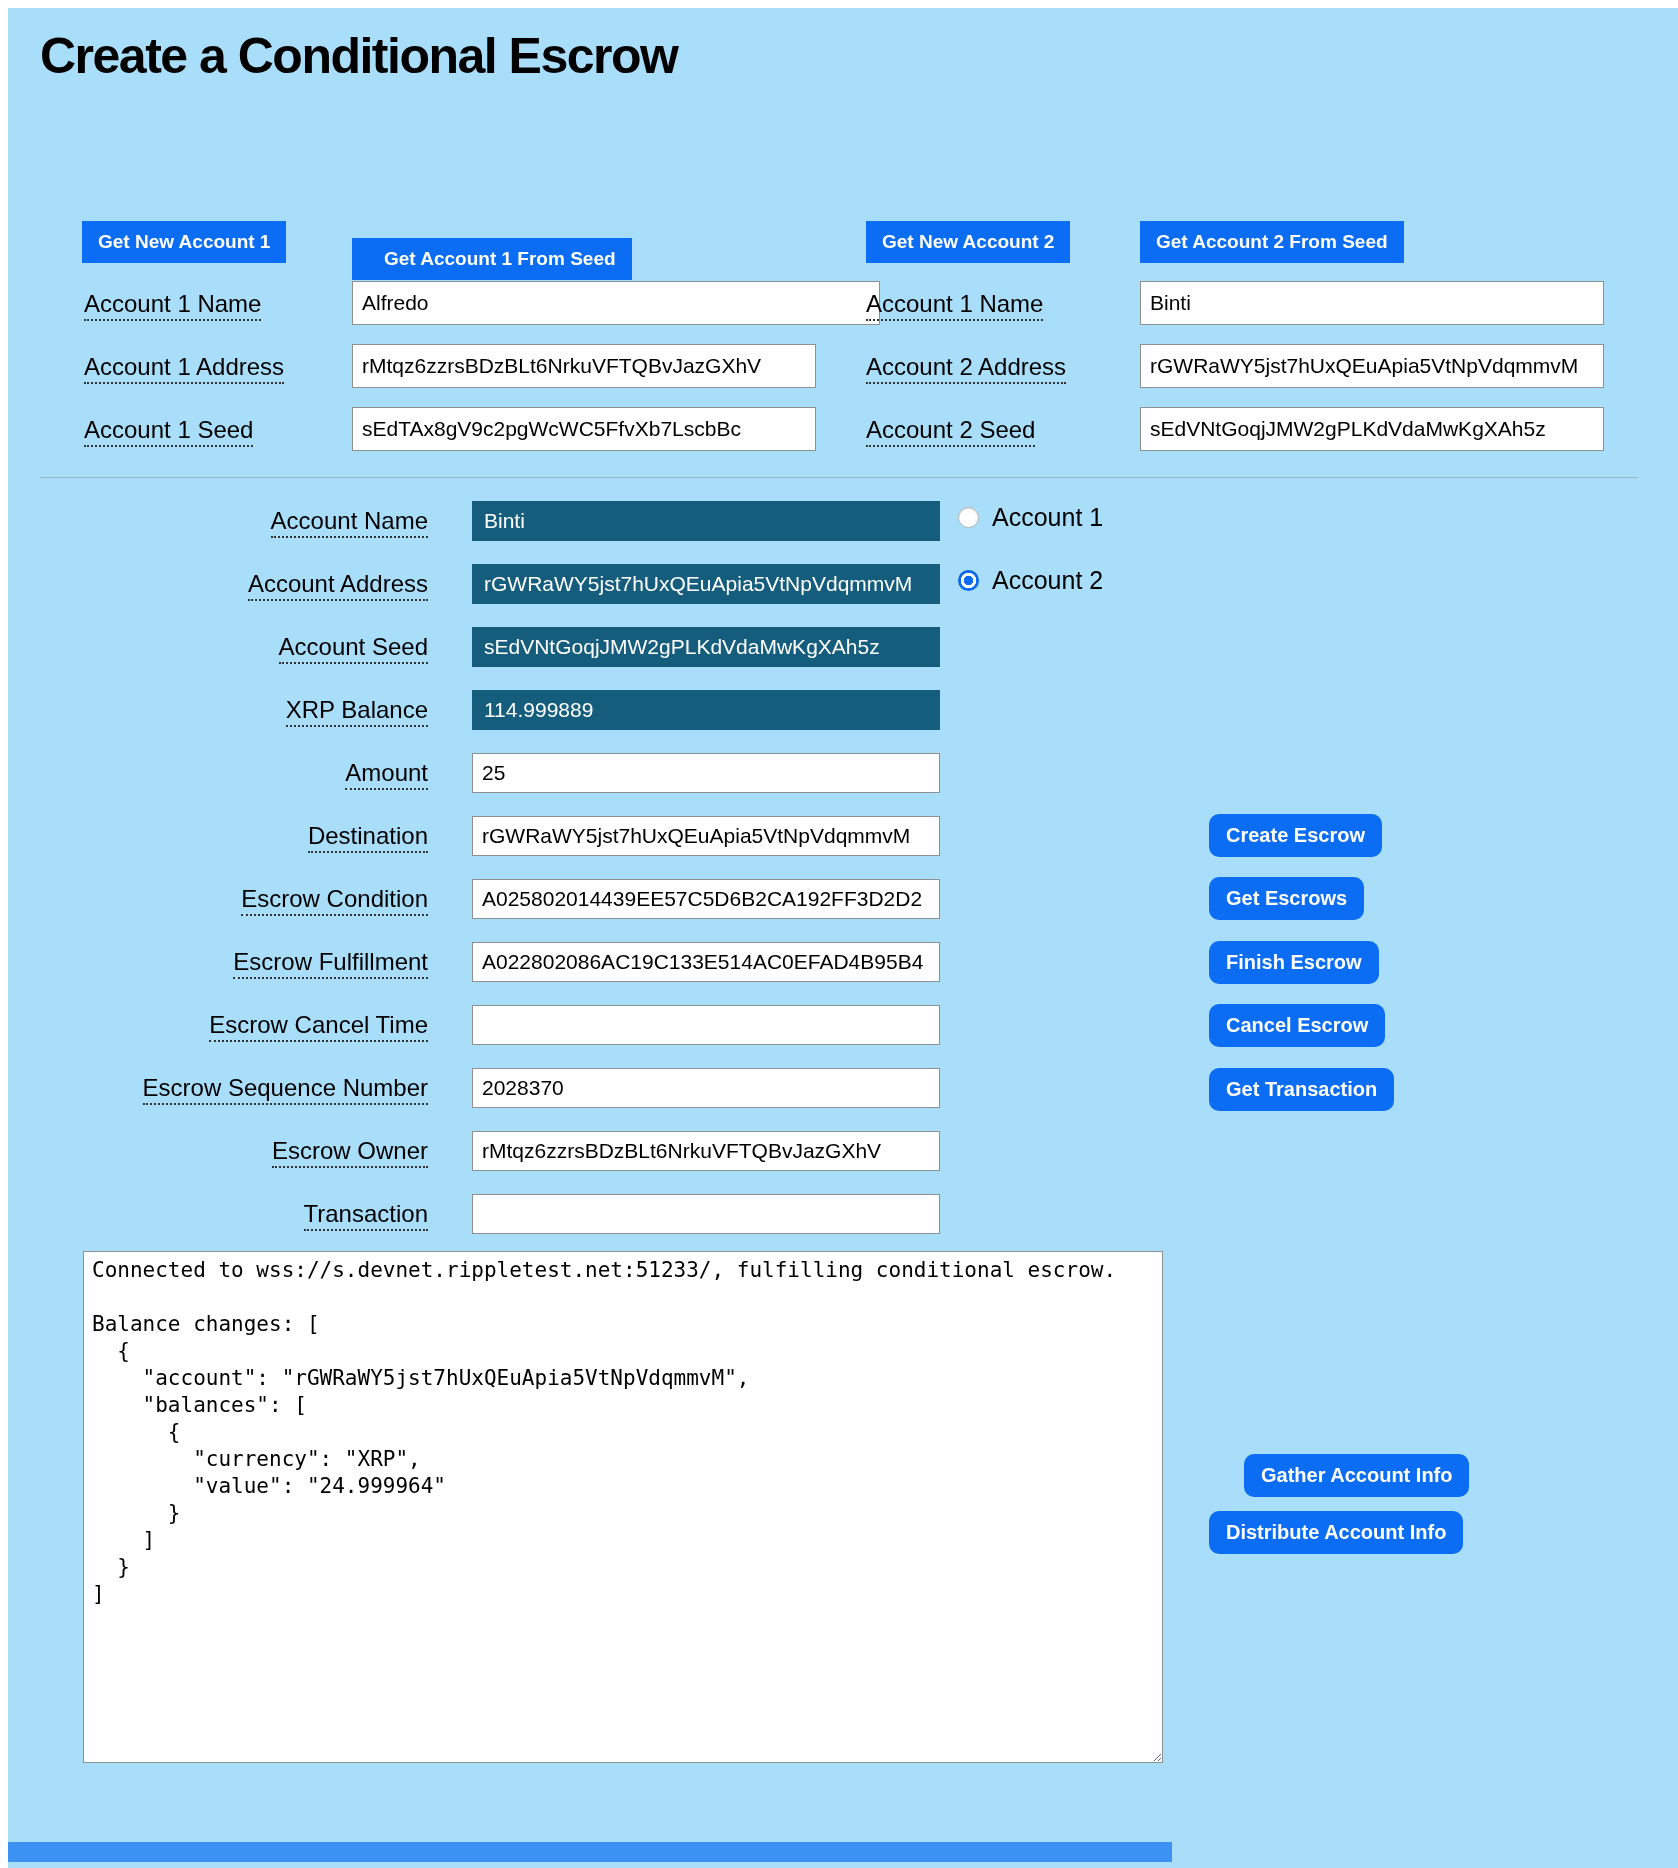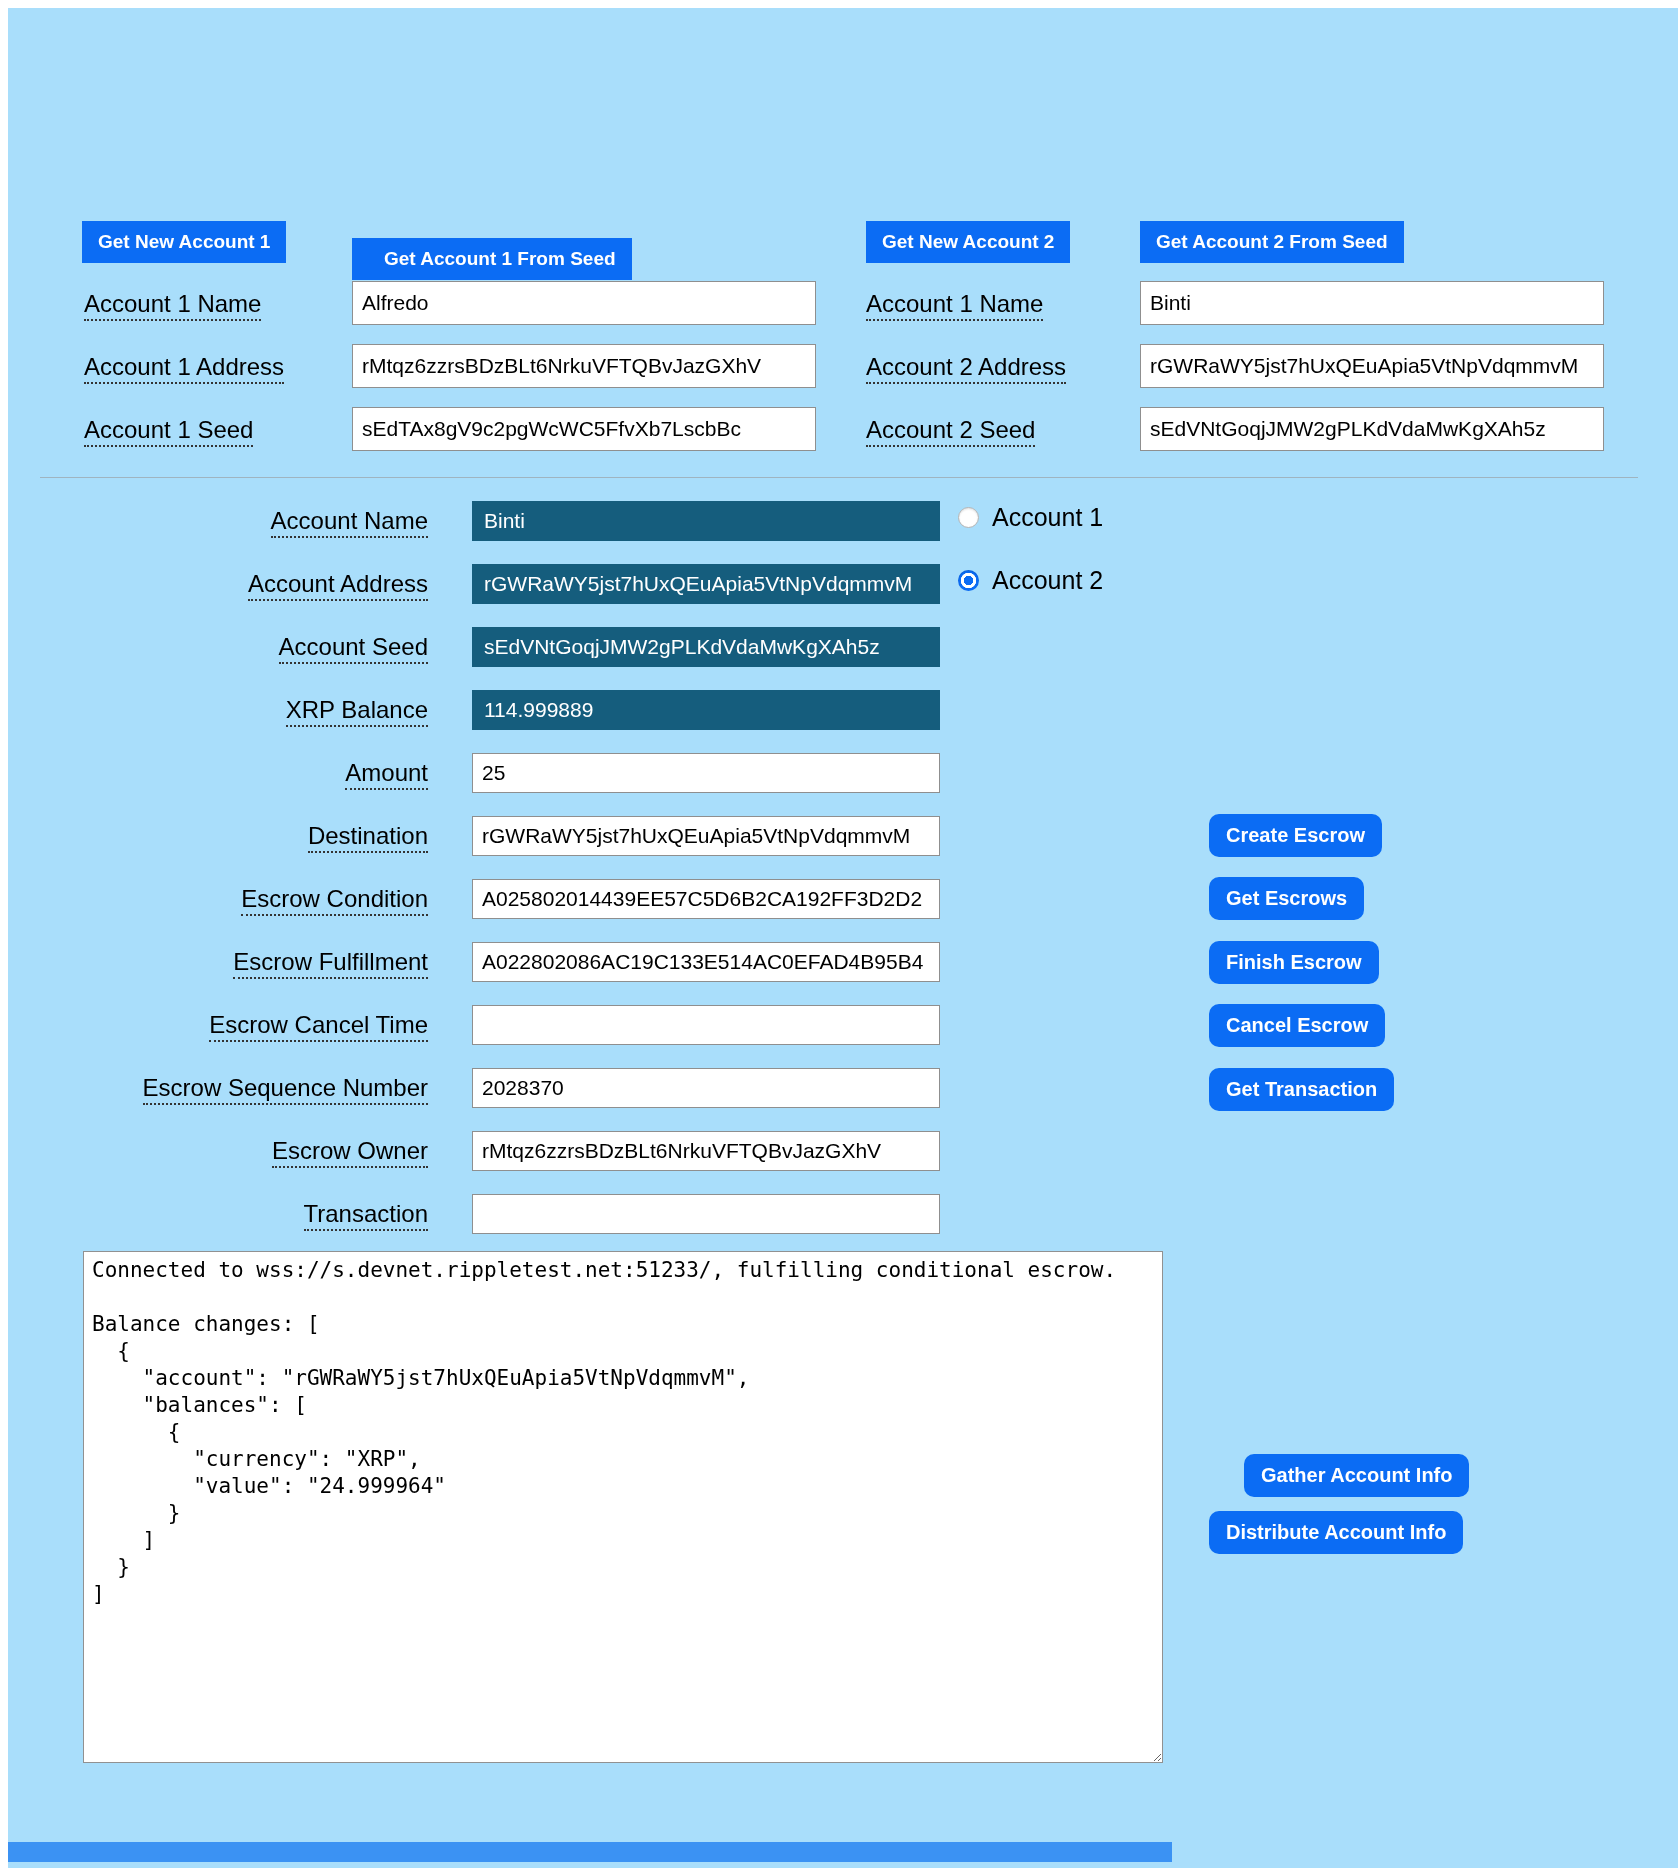--- a/index.html
+++ b/index.html
@@ -37,29 +37,30 @@
           font-family:"DejaVu Sans Mono",monospace;font-size:21px;line-height:27px;
           color:#000;padding:5px 8px;outline:none;}
   .footer-bar{position:absolute;left:8px;top:1842px;width:1164px;height:20px;background:#3b92f3;}
 </style>
 </head>
 <body>
 
 <div class="page">
   <div class="bg"></div>
 
+  <h1 class="title">Create a Conditional Escrow</h1>
 
 
   <button class="btn top" style="left:82px;top:221px;">Get New Account 1</button>
   <button class="btn top" style="left:352px;top:238px;padding-left:32px;">Get Account 1 From Seed</button>
   <button class="btn top" style="left:866px;top:221px;">Get New Account 2</button>
   <button class="btn top" style="left:1140px;top:221px;">Get Account 2 From Seed</button>
 
   <div class="flabel" style="left:84px;top:290px;"><span class="dotted">Account 1 Name</span></div>
-  <input class="txt" style="left: 352px; top: 281px; width: 464px;" value="Alfredo">
+  <input class="txt" style="left: 352px; top: 281px; width: 528px;" value="Alfredo">
   <div class="flabel" style="left:84px;top:353px;"><span class="dotted">Account 1 Address</span></div>
   <input class="txt" style="left: 352px; top: 344px; width: 464px;" value="rMtqz6zzrsBDzBLt6NrkuVFTQBvJazGXhV">
   <div class="flabel" style="left:84px;top:416px;"><span class="dotted">Account 1 Seed</span></div>
   <input class="txt" style="left: 352px; top: 407px; width: 464px;" value="sEdTAx8gV9c2pgWcWC5FfvXb7LscbBc">
 
   <div class="flabel" style="left:866px;top:290px;"><span class="dotted">Account 1 Name</span></div>
   <input class="txt" style="left: 1140px; top: 281px; width: 464px;" value="Binti">
   <div class="flabel" style="left:866px;top:353px;"><span class="dotted">Account 2 Address</span></div>
   <input class="txt" style="left: 1140px; top: 344px; width: 464px;" value="rGWRaWY5jst7hUxQEuApia5VtNpVdqmmvM">
   <div class="flabel" style="left:866px;top:416px;"><span class="dotted">Account 2 Seed</span></div>

